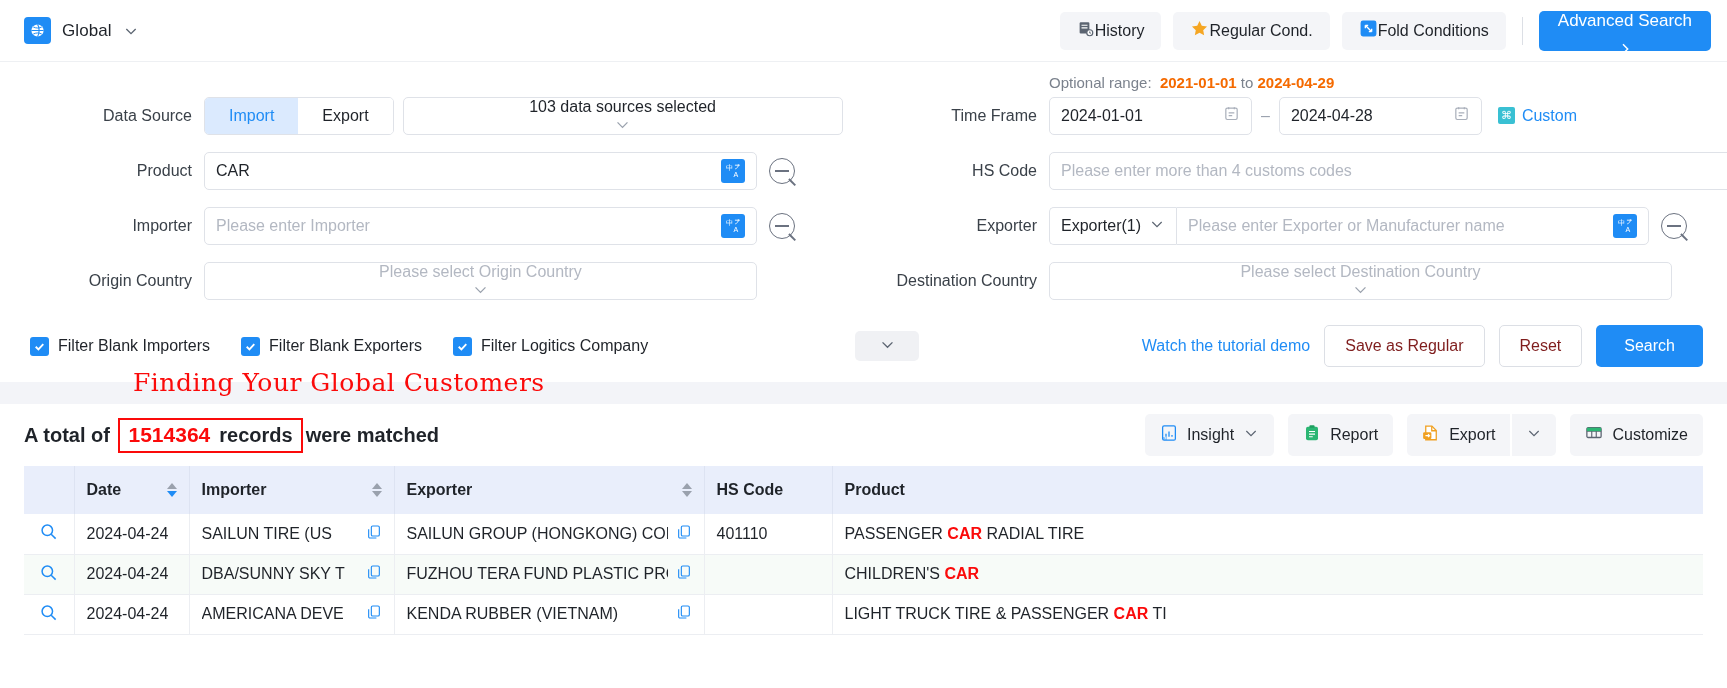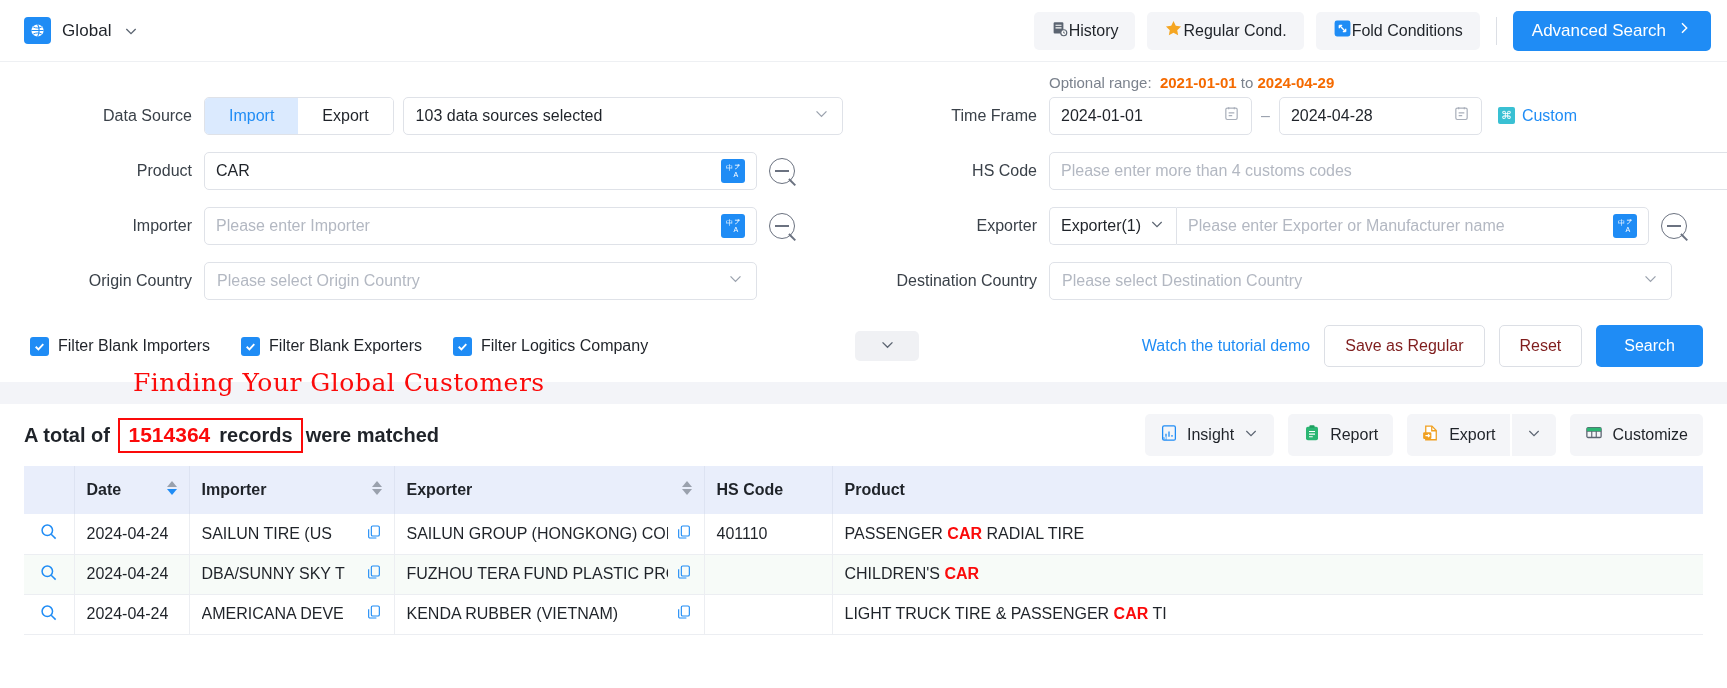--- a/index.html
+++ b/index.html
@@ -63,20 +63,21 @@
     border: none;
     border-radius: 5px;
     padding: 0 19px;
     font-size: 17px;
     display: inline-flex;
     align-items: center;
     gap: 10px;
     cursor: pointer;
     font-family: "Liberation Sans", sans-serif;
     white-space: nowrap;
+    flex-direction: column;
   }
 
   
   .form-card {
     background: #fff;
     padding: 0 24px;
     position: relative;
     height: 320px;
   }
   .grid {
@@ -133,20 +134,21 @@
   .sel {
     height: 38px;
     border: 1px solid #dfe2e8;
     border-radius: 5px;
     background: #fff;
     display: flex;
     align-items: center;
     padding: 0 12px;
     font-size: 16px;
     cursor: pointer;
+    flex-direction: column;
   }
   .sel .txt { flex: 1; }
   .sel .ph { color: #b3b8c2; }
   .sel .chev { color: #9aa1ad; }
 
   .tr-icon {
     width: 24px; height: 24px;
     background: #1f8cf5;
     border-radius: 3px;
     display: flex; align-items: center; justify-content: center;
@@ -333,21 +335,21 @@
     font-size: 16px;
     font-weight: bold;
     color: #1f2329;
     text-align: left;
     height: 48px;
     padding: 0 12px;
     border-right: 1px solid #dde3f2;
     white-space: nowrap;
   }
   table.dt th.last { border-right: none; }
-  table.dt th .thin { display: flex; }
+  table.dt th .thin { display: flex; align-items: center; }
   .sorter { margin-left: auto; display: inline-flex; flex-direction: column; gap: 2px; cursor: pointer; }
   .sorter i { display: block; width: 0; height: 0; }
   .sorter i.up { border-left: 5px solid transparent; border-right: 5px solid transparent; border-bottom: 6px solid #9aa1ad; }
   .sorter i.dn { border-left: 5px solid transparent; border-right: 5px solid transparent; border-top: 6px solid #9aa1ad; }
   .sorter.desc i.dn { border-top-color: #1f8cf5; }
 
   table.dt td {
     height: 40px;
     font-size: 16px;
     padding: 0 12px;

